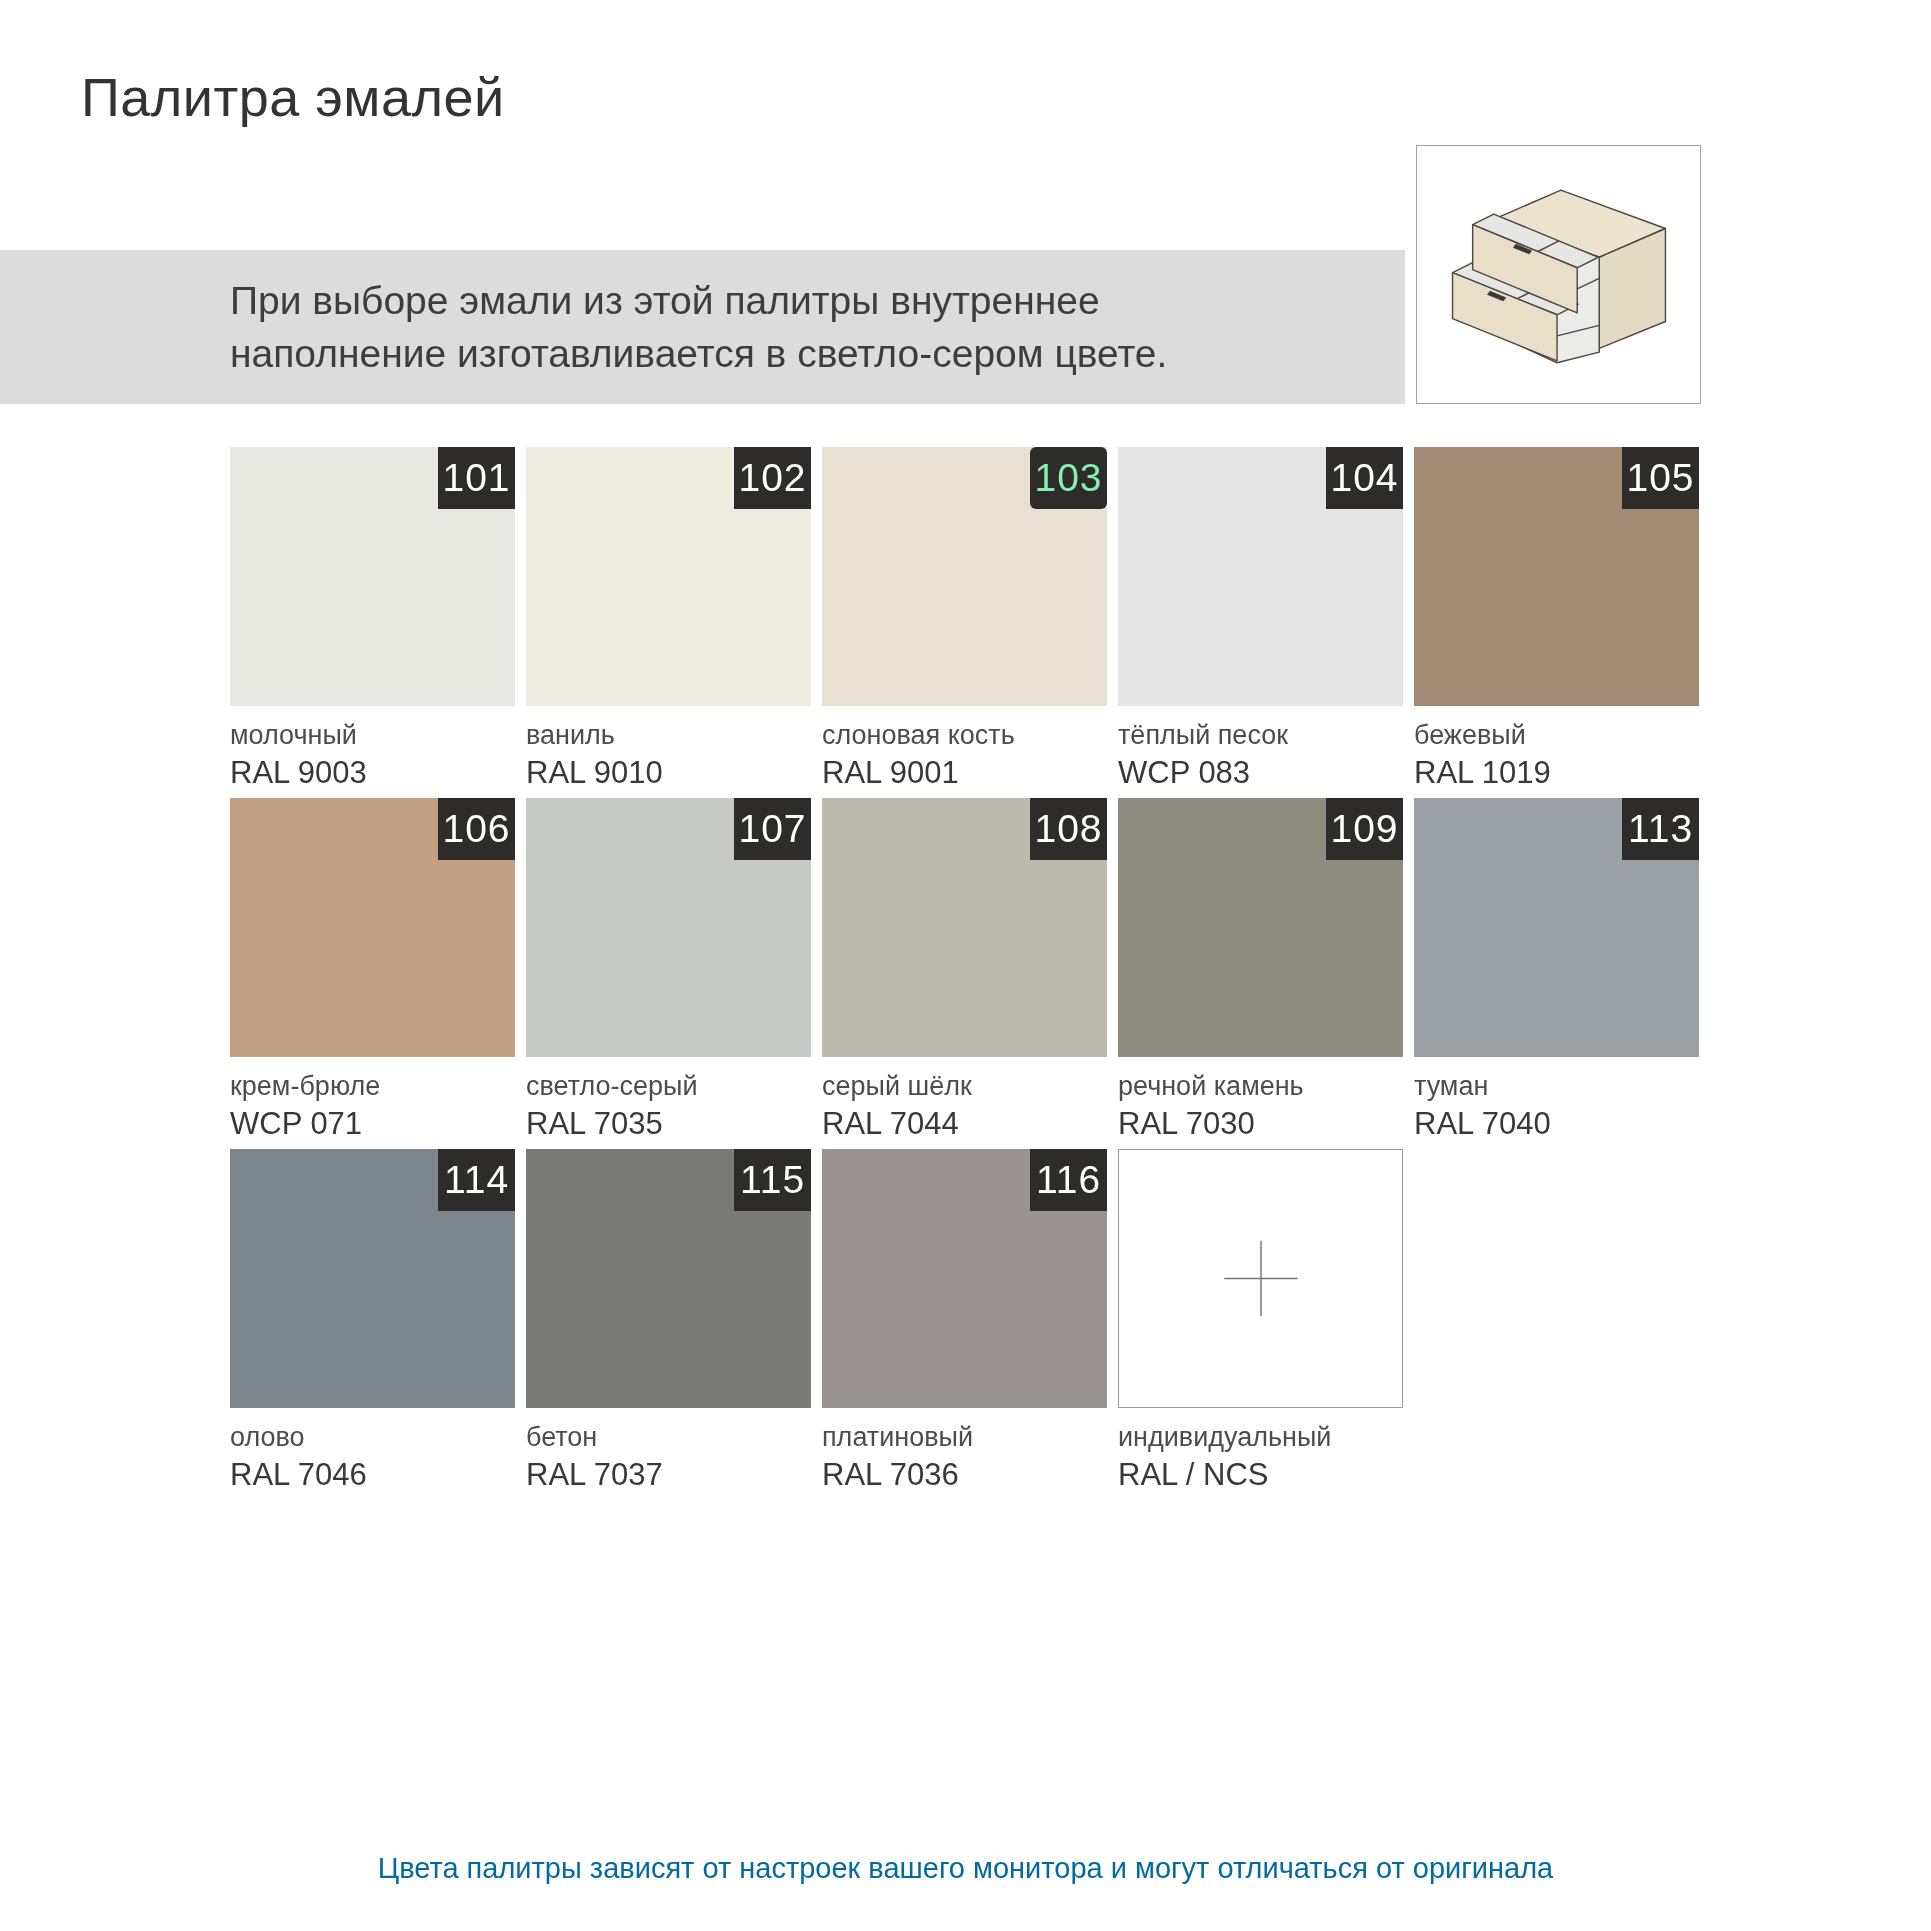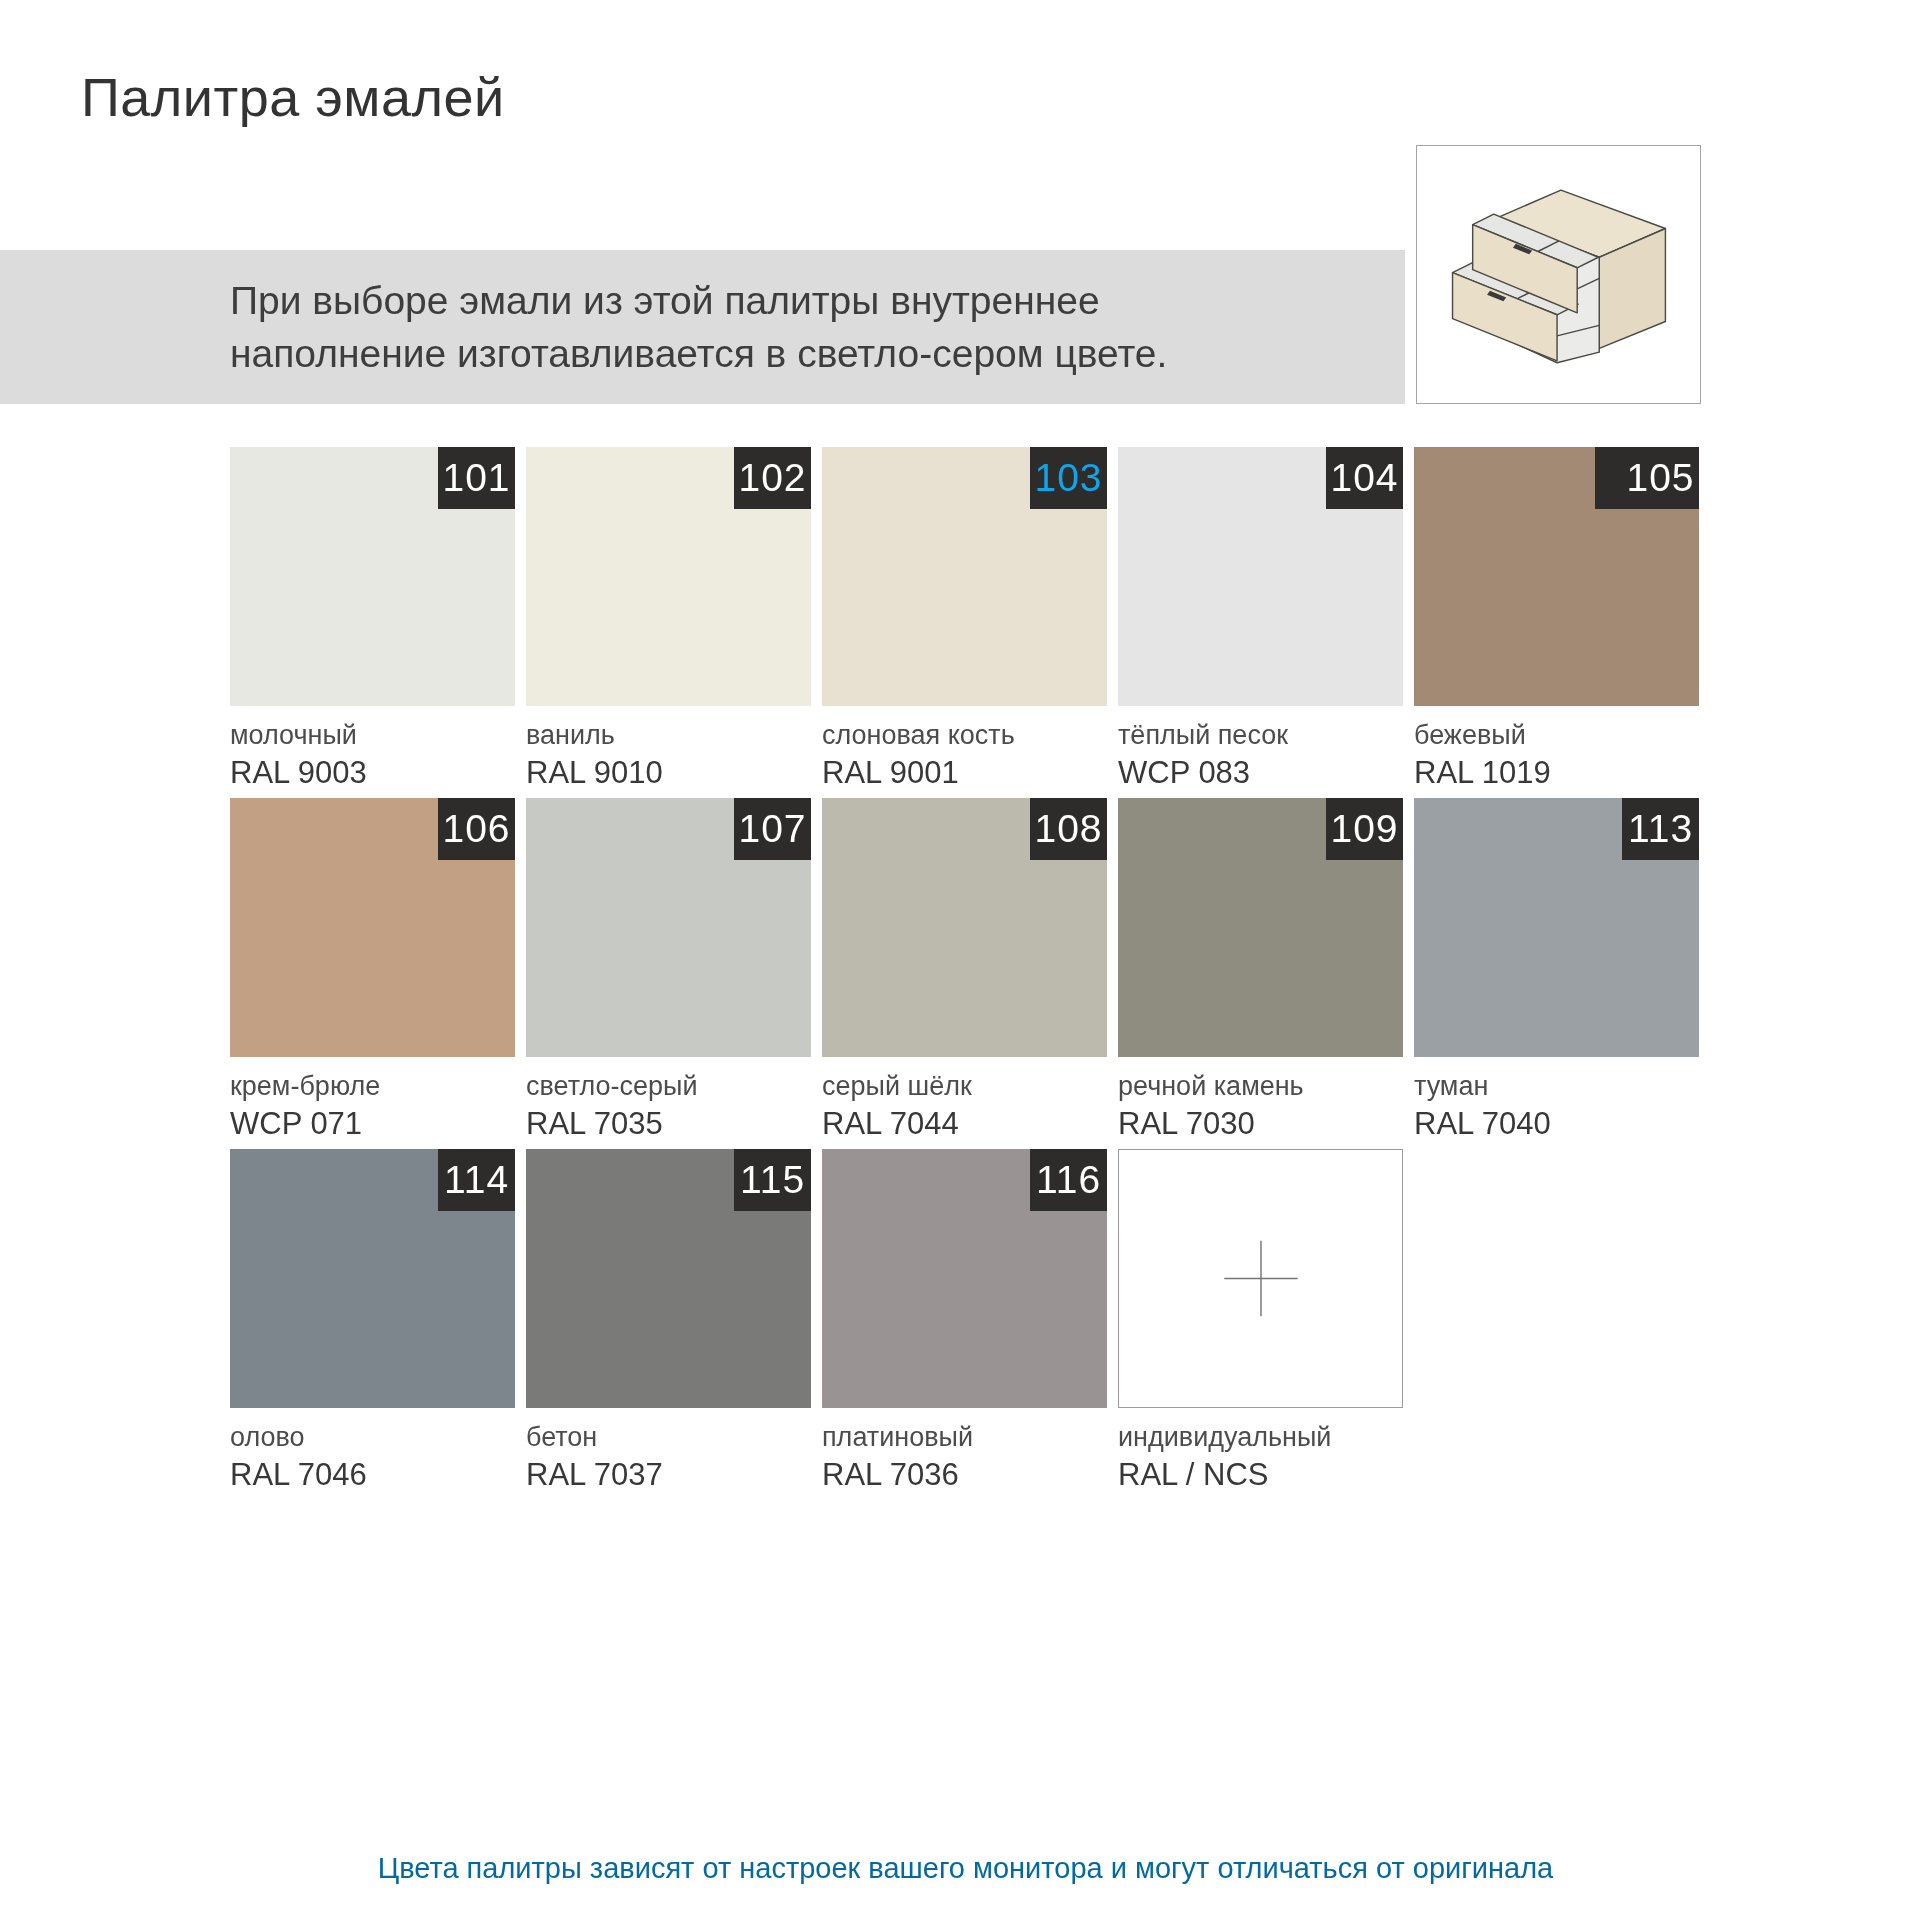--- a/index.html
+++ b/index.html
@@ -93,21 +93,21 @@
 
       </div>
       <div class="label">
         <div class="swatch-name">ваниль</div>
         <div class="swatch-code">RAL 9010</div>
       </div>
     </div>
 
     <div class="cell">
       <div class="swatch" style="background: rgb(232, 224, 209);">
-        <div class="badge" style="background: rgb(45, 44, 43); color: #0ea5e9;">103</div>
+        <div class="badge" style="background: rgb(45, 44, 43); color: #86efac; border-radius: 6px;">103</div>
 
       </div>
       <div class="label">
         <div class="swatch-name">слоновая кость</div>
         <div class="swatch-code">RAL 9001</div>
       </div>
     </div>
 
     <div class="cell">
       <div class="swatch" style="background: #e5e5e5;">
@@ -115,21 +115,21 @@
 
       </div>
       <div class="label">
         <div class="swatch-name">тёплый песок</div>
         <div class="swatch-code">WCP 083</div>
       </div>
     </div>
 
     <div class="cell">
       <div class="swatch" style="background: rgb(162, 138, 117);">
-        <div class="badge" style="background: rgb(45, 44, 43); color: rgb(255, 255, 255); padding-left: 27px;">105</div>
+        <div class="badge" style="background: rgb(45, 44, 43); color: rgb(255, 255, 255);">105</div>
 
       </div>
       <div class="label">
         <div class="swatch-name">бежевый</div>
         <div class="swatch-code">RAL 1019</div>
       </div>
     </div>
 
     <div class="cell">
       <div class="swatch" style="background: rgb(194, 160, 132);">

